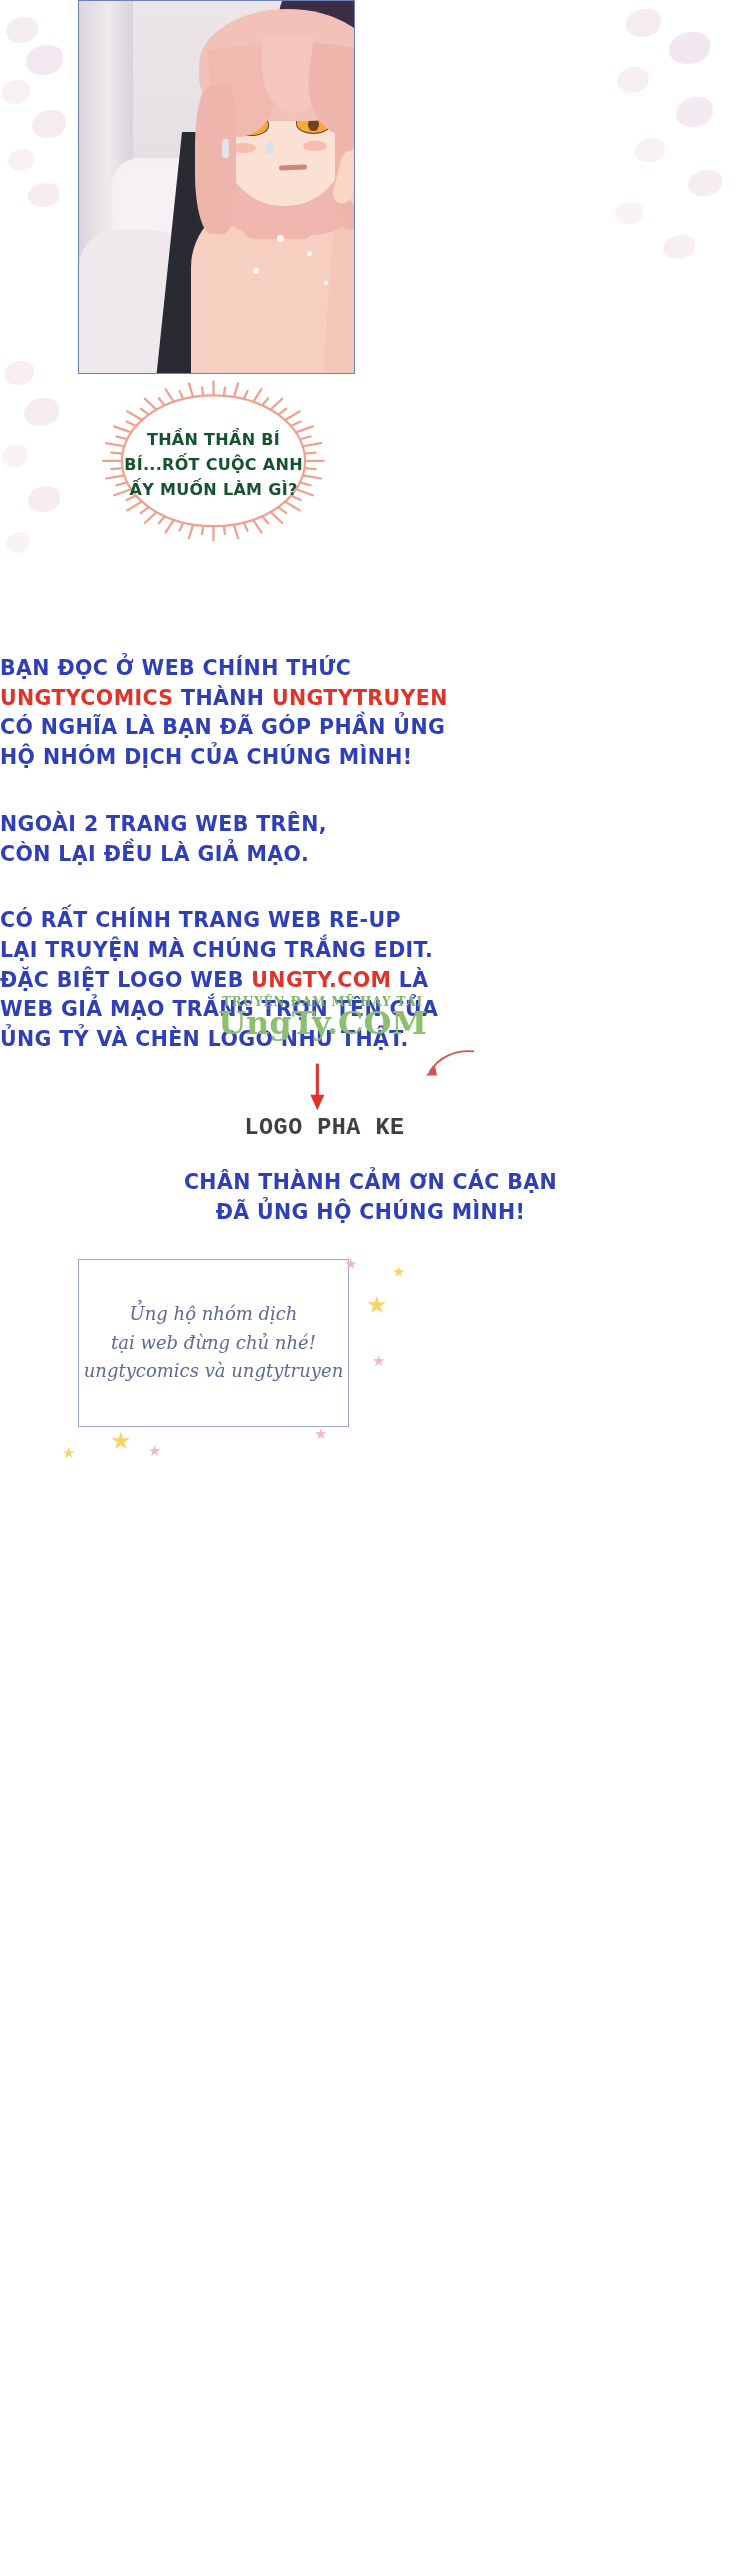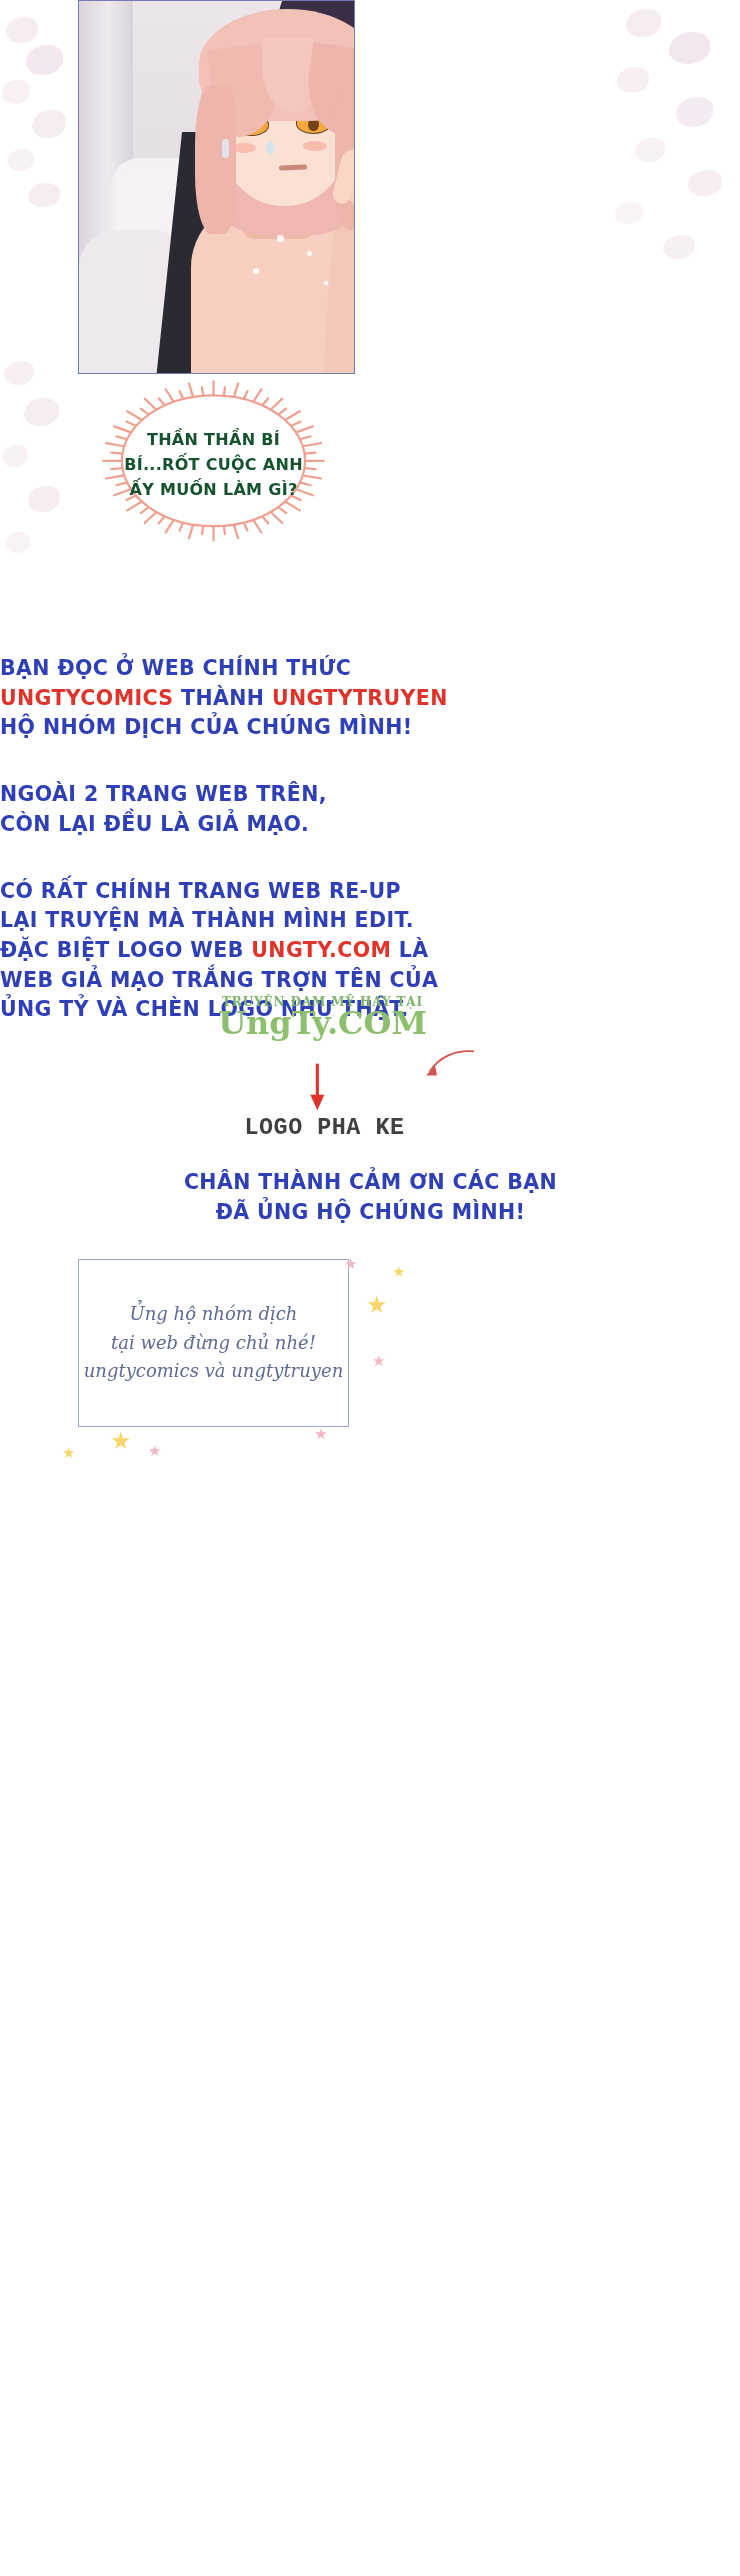--- a/index.html
+++ b/index.html
@@ -522,27 +522,28 @@
       <div>THẦN THẦN BÍ</div>
       <div>BÍ...RỐT CUỘC ANH</div>
       <div>ẤY MUỐN LÀM GÌ?</div>
     </div>
   </div>
 </div>
 
 <div id="notice">
     <div class="notice-line"><span class="blue">BẠN ĐỌC Ở WEB CHÍNH THỨC</span></div>
     <div class="notice-line"><span class="red">UNGTYCOMICS</span><span class="blue"> THÀNH </span><span class="red">UNGTYTRUYEN</span></div>
+    <div class="notice-line"><span class="blue">CÓ NGHĨA LÀ BẠN ĐÃ GÓP PHẦN ỦNG</span></div>
     <div class="notice-line"><span class="blue">HỘ NHÓM DỊCH CỦA CHÚNG MÌNH!</span></div>
     <div class="gap-md"></div>
     <div class="notice-line"><span class="blue">NGOÀI 2 TRANG WEB TRÊN,</span></div>
     <div class="notice-line"><span class="blue">CÒN LẠI ĐỀU LÀ GIẢ MẠO.</span></div>
     <div class="gap-md"></div>
     <div class="notice-line"><span class="blue">CÓ RẤT CHÍNH TRANG WEB RE-UP</span></div>
-    <div class="notice-line"><span class="blue">LẠI TRUYỆN MÀ THÀNH MÌNH EDIT.</span></div>
+    <div class="notice-line"><span class="blue">LẠI TRUYỆN MÀ CHÚNG TRẮNG EDIT.</span></div>
     <div class="notice-line"><span class="blue">ĐẶC BIỆT LOGO WEB </span><span class="red">UNGTY.COM</span><span class="blue"> LÀ</span></div>
     <div class="notice-line"><span class="blue">WEB GIẢ MẠO TRẮNG TRỢN TÊN CỦA</span></div>
     <div class="notice-line"><span class="blue">ỦNG TỶ VÀ CHÈN LOGO NHƯ THẬT.</span></div>
   </div>
 
 <div id="logo-area">
   <div id="fake-logo">
     <div class="small">TRUYỆN ĐAM MỸ HAY TẠI</div>
     <div class="big">UngTy.COM</div>
   </div>

